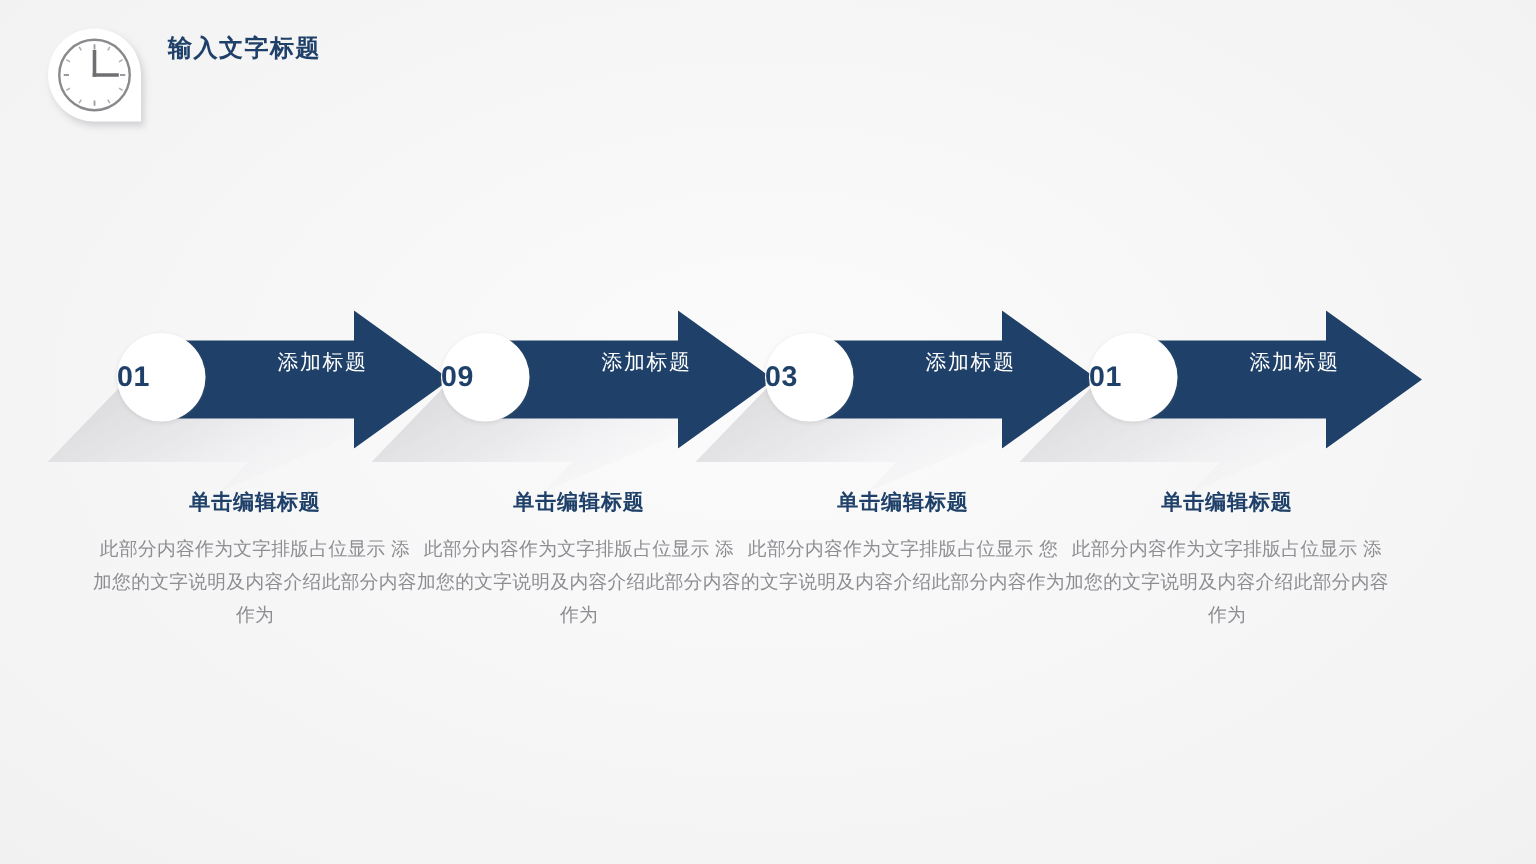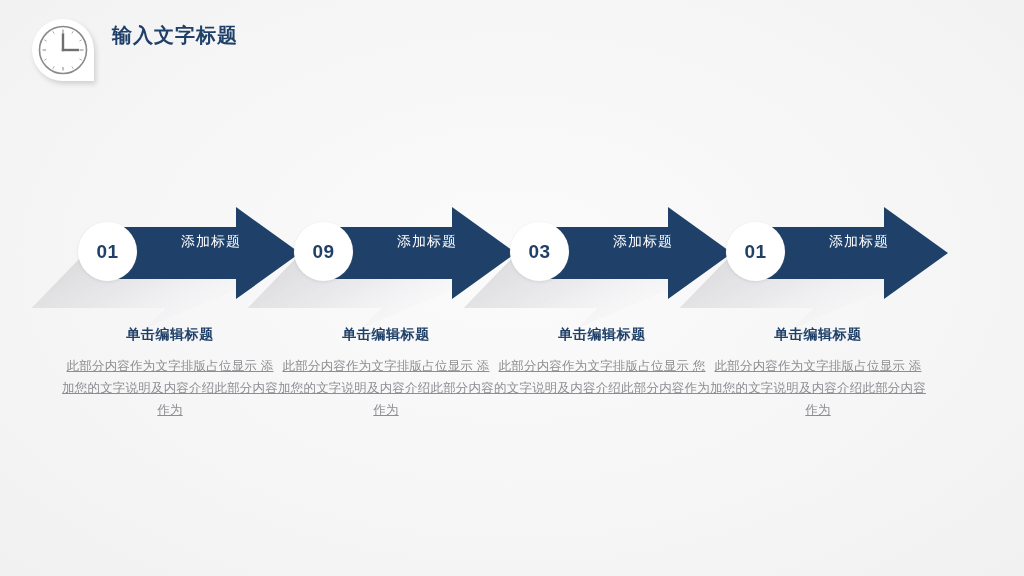--- a/index.html
+++ b/index.html
@@ -50,21 +50,21 @@
     position: absolute;
     left: 5px; top: 5px;
     width: 52px;
     height: 52px;
   }
   .header-text {
     margin-left: 18px;
     padding-top: 6px;
   }
   .header-title {
-    font-size: 20px;
+    font-size: 16px;
     font-weight: bold;
     color: #1f4068;
     letter-spacing: 1px;
     line-height: 1.15;
     white-space: nowrap;
   }
   .header-sub {
     margin-top: 5px;
     font-size: 15px;
     color: #a0a0a4;
@@ -107,42 +107,42 @@
     position: absolute;
     left: 24px;
     top: 11px;
     width: 198px;
     height: 92px;
   }
   .arrow svg { display: block; }
 
   .arrow-label {
     position: absolute;
-    left: 78px;
+    left: 57px;
     top: 38px;
     width: 110px;
-    text-align: center;
+    text-align: right;
     font-size: 14px;
     color: #ffffff;
     letter-spacing: 1px;
     line-height: 1;
   }
 
   .step-circle {
     position: absolute;
     left: 0px;
     top: 26px;
     width: 59px;
     height: 59px;
     border-radius: 50%;
     background: #ffffff;
     box-shadow: 0 1px 3px rgba(120,120,125,0.18);
     display: flex;
     align-items: center;
-    justify-content: center;
+    justify-content: flex-start;
   }
   .step-number {
     font-size: 19px;
     font-weight: bold;
     color: #1f4068;
     letter-spacing: 0.5px;
     line-height: 1;
   }
 
   
@@ -164,21 +164,20 @@
     color: #1f4068;
     letter-spacing: 0.6px;
     line-height: 1.2;
   }
   .caption-body {
     margin-top: 13px;
     font-size: 12.5px;
     color: #8d8d92;
     line-height: 1.75;
     letter-spacing: 0.2px;
-    text-decoration: underline;
   }
 </style>
 </head>
 <body>
 
 <div class="slide">
 
   <div class="header">
 
     <div class="clock-badge">

